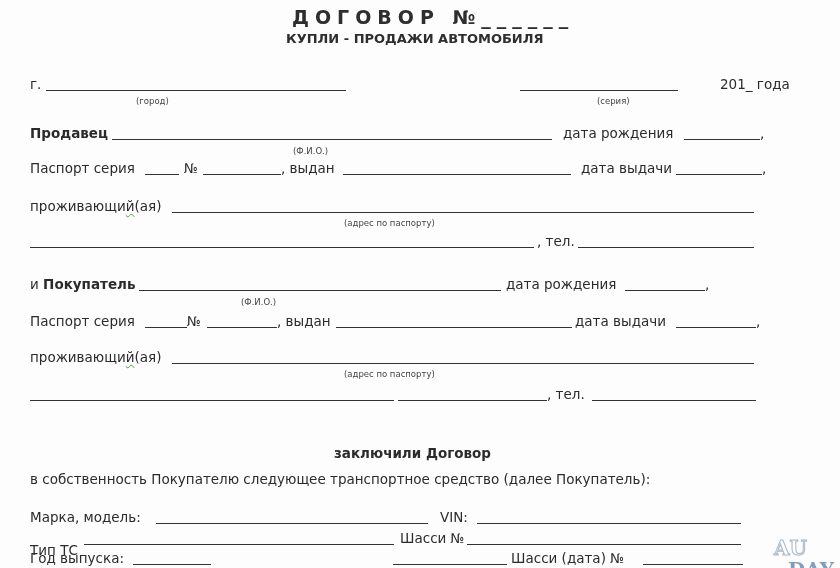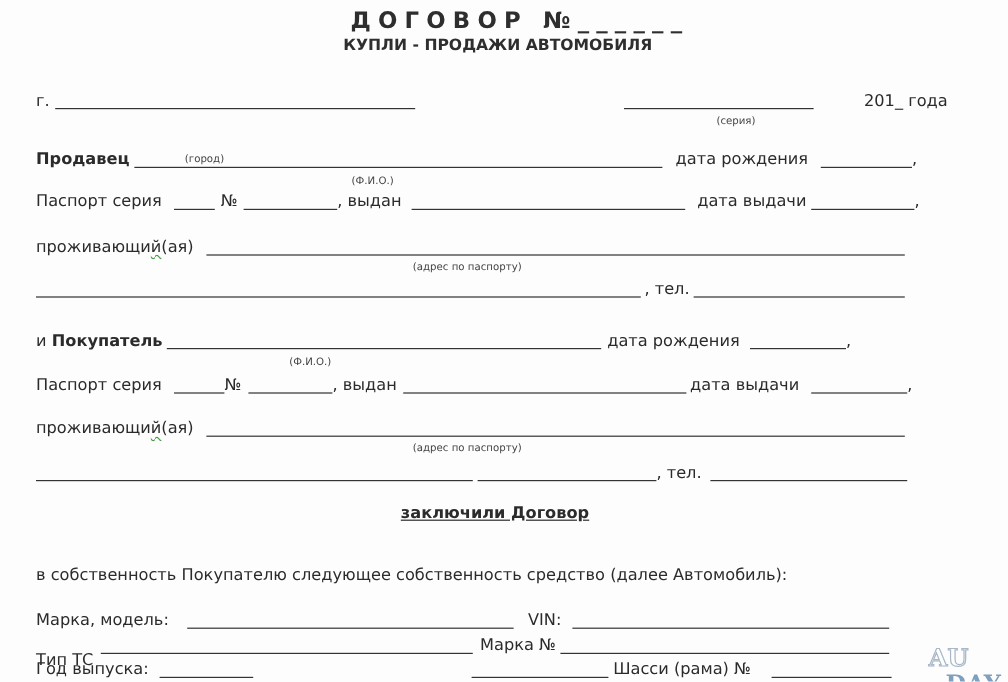--- a/index.html
+++ b/index.html
@@ -34,21 +34,21 @@
 </head>
 <body>
 
 <div class="page">
 
   <div class="title">ДОГОВОР №______</div>
   <div class="subtitle">КУПЛИ - ПРОДАЖИ АВТОМОБИЛЯ</div>
 
   <span class="t" style="left:30px; top:76px;">г.</span>
   <div class="ln" style="left:46px; top:90px; width:300px;"></div>
-  <span class="cap" style="left:154px; top:96px;margin-top:32px;">(город)</span>
+  <span class="cap" style="left:136px; top:96px;">(город)</span>
   <div class="ln" style="left:520px; top:90px; width:158px;"></div>
   <span class="cap" style="left:597px; top:96px;">(серия)</span>
   <span class="t" style="left:688px; top:76px;margin-left:32px;">201_ года</span>
 
   <span class="t b" style="left:30px; top:125px;">Продавец</span>
   <div class="ln" style="left:112px; top:139px; width:440px;"></div>
   <span class="cap" style="left:293px; top:146px;">(Ф.И.О.)</span>
   <span class="t" style="left:563px; top:125px;">дата рождения</span>
   <div class="ln" style="left:684px; top:139px; width:76px;"></div>
   <span class="t" style="left:760px; top:125px;">,</span>
@@ -88,37 +88,37 @@
   <span class="t" style="left:756px; top:313px;">,</span>
 
   <span class="t" style="left:30px; top:349px;"><span>проживающи</span><span class="squiggle">й</span><span>(ая)</span></span>
   <div class="ln" style="left:172px; top:363px; width:582px;"></div>
   <span class="cap" style="left:344px; top:369px;">(адрес по паспорту)</span>
   <div class="ln" style="left:30px; top:400px; width:364px;"></div>
   <div class="ln" style="left:398px; top:400px; width:149px;"></div>
   <span class="t" style="left:547px; top:386px;">, тел.</span>
   <div class="ln" style="left:592px; top:400px; width:164px;"></div>
 
-  <span class="t b" style="left:334px; top:420px;text-decoration:underline;">заключили Договор</span>
-  <div class="para" style="top:468px;">в собственность Покупателю следующее собственность средство (далее Автомобиль):</div>
+  <span class="t b" style="left:334px; top:445px;">заключили Договор</span>
+  <div class="para" style="top:468px;">в собственность Покупателю следующее транспортное средство (далее Покупатель):</div>
 
   <span class="t" style="left:30px; top:509px;">Марка, модель:</span>
   <div class="ln" style="left:156px; top:523px; width:272px;"></div>
   <span class="t" style="left:440px; top:509px;">VIN:</span>
   <div class="ln" style="left:477px; top:523px; width:264px;"></div>
 
   <span class="t" style="left:30px; top:542px;">Тип ТС</span>
   <div class="ln" style="left:84px; top:544px; width:310px;"></div>
-  <span class="t" style="left:400px; top:530px;">Марка №</span>
+  <span class="t" style="left:400px; top:530px;">Шасси №</span>
   <div class="ln" style="left:467px; top:544px; width:274px;"></div>
 
   <span class="t" style="left:30px; top:550px;">Год выпуска:</span>
   <div class="ln" style="left:133px; top:564px; width:78px;"></div>
   <div class="ln" style="left:393px; top:564px; width:114px;"></div>
-  <span class="t" style="left:511px; top:550px;">Шасси (рама) №</span>
+  <span class="t" style="left:511px; top:550px;">Шасси (дата) №</span>
   <div class="ln" style="left:643px; top:564px; width:100px;"></div>
 
   <div class="logo">
     <div style="padding-left:6px;margin-top:38px;"><span class="outline">AU</span></div>
     <div style="padding-left:20px;"><span class="solid">DAY</span></div>
   </div>
 
 </div>
 
 </body></html>

